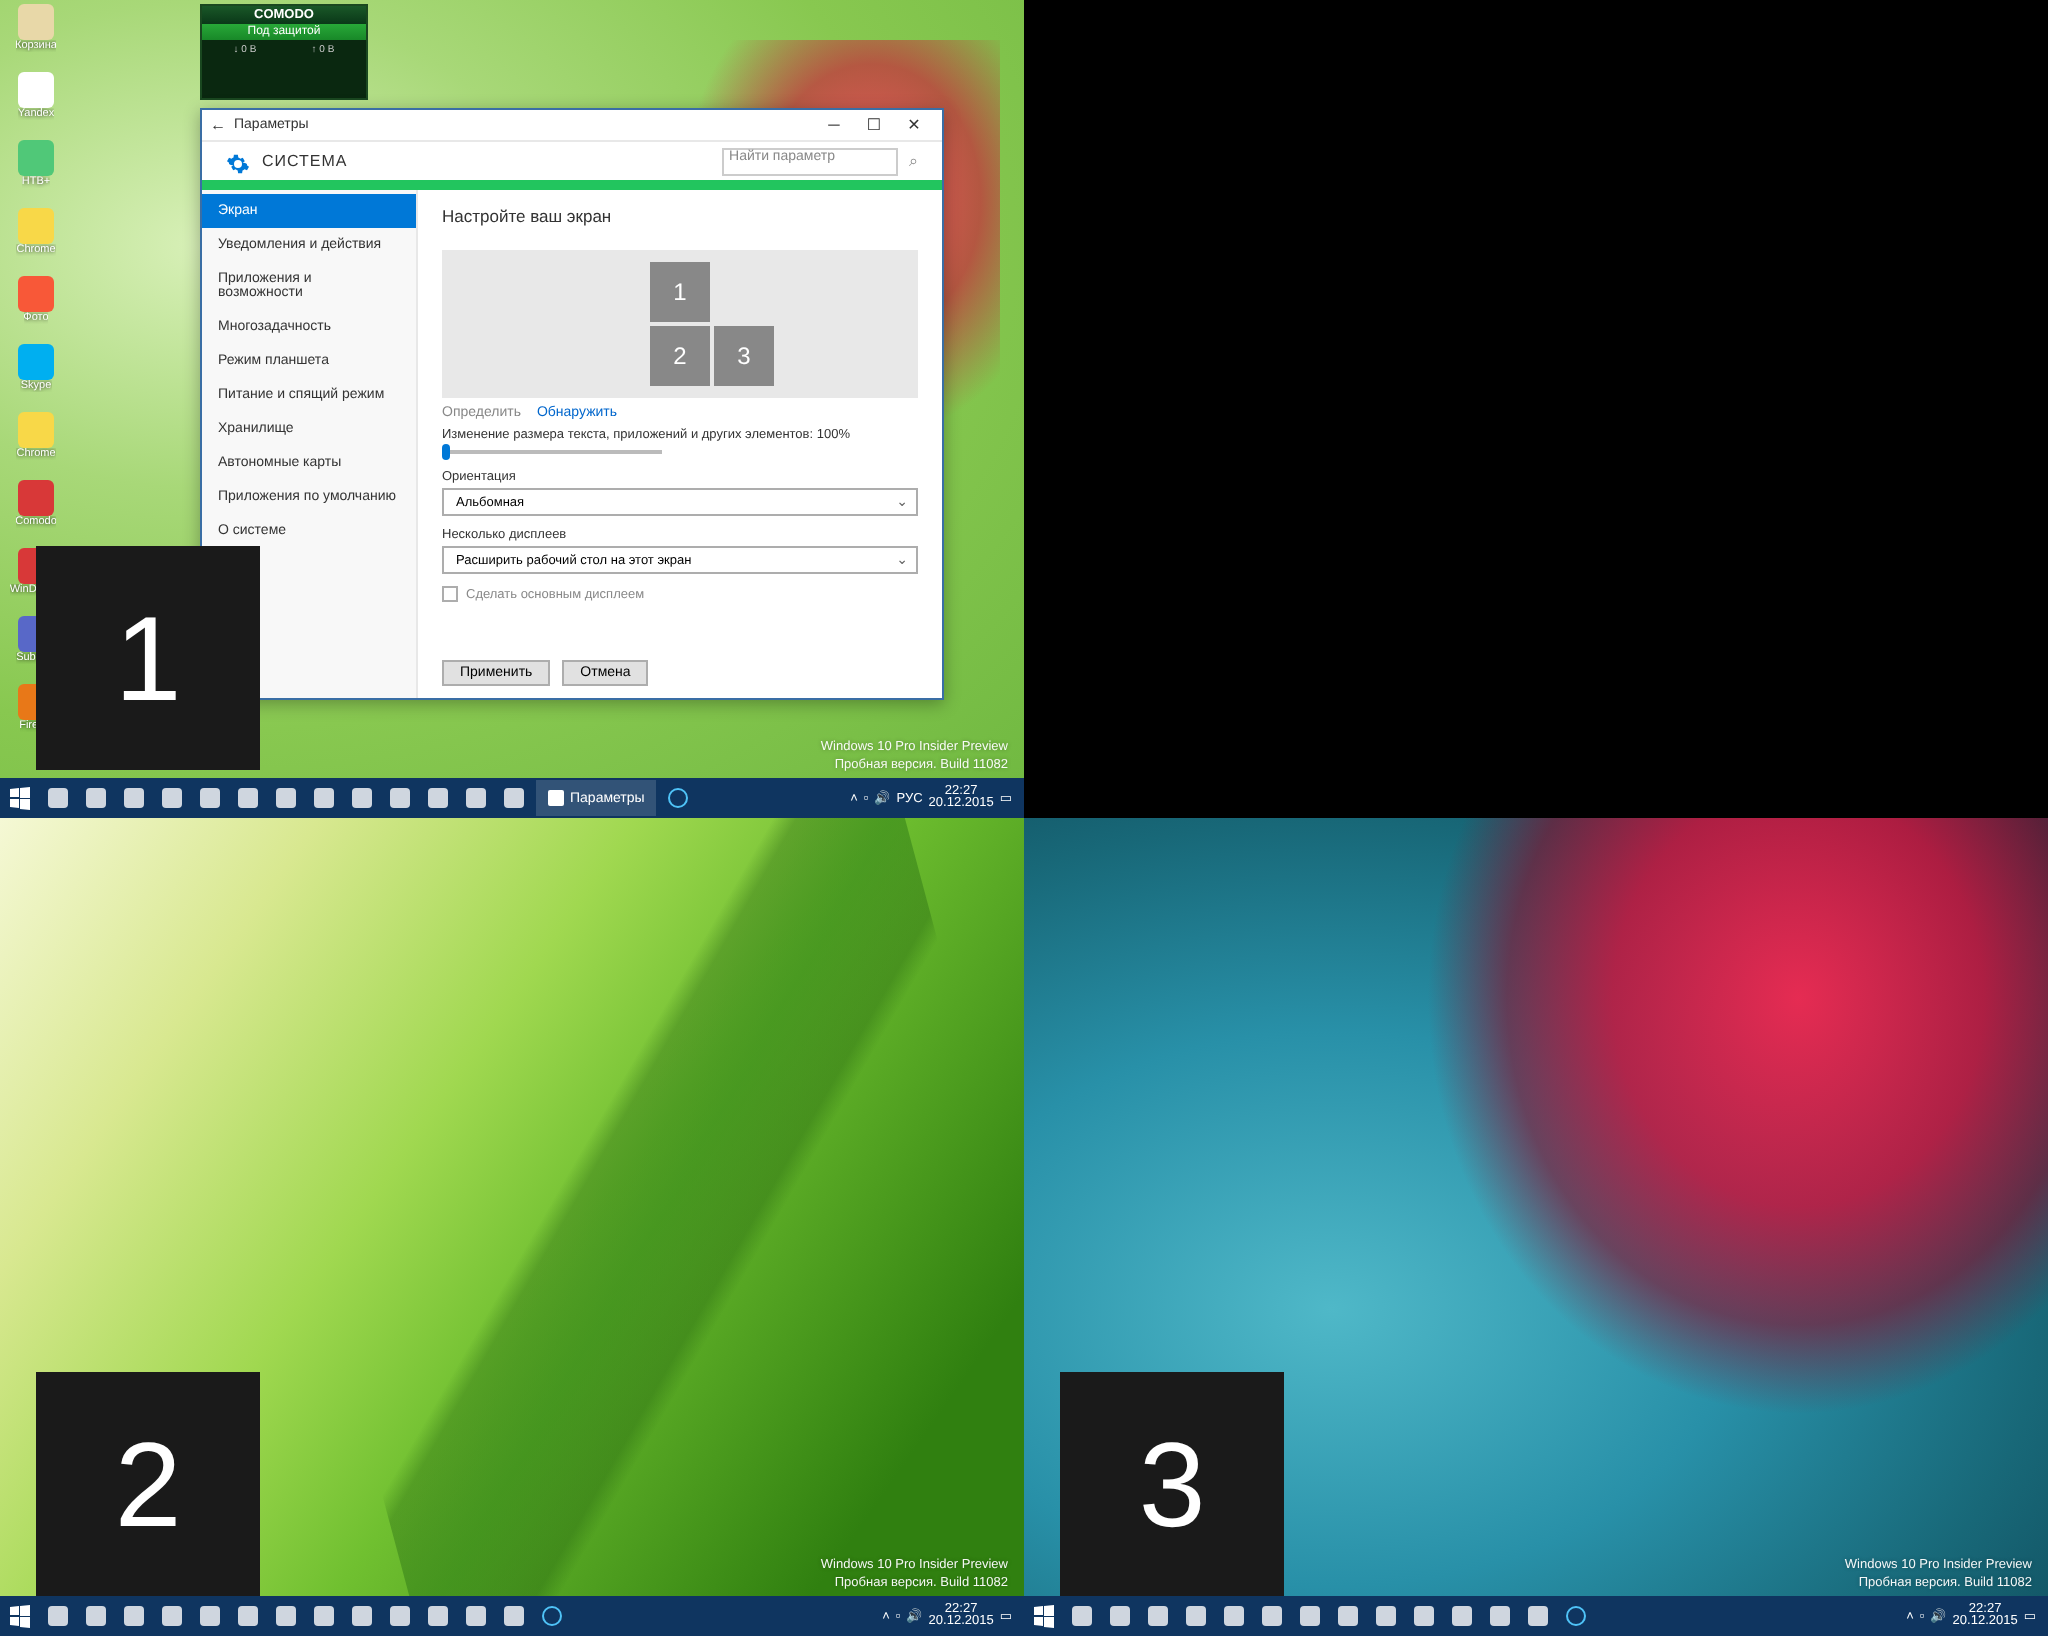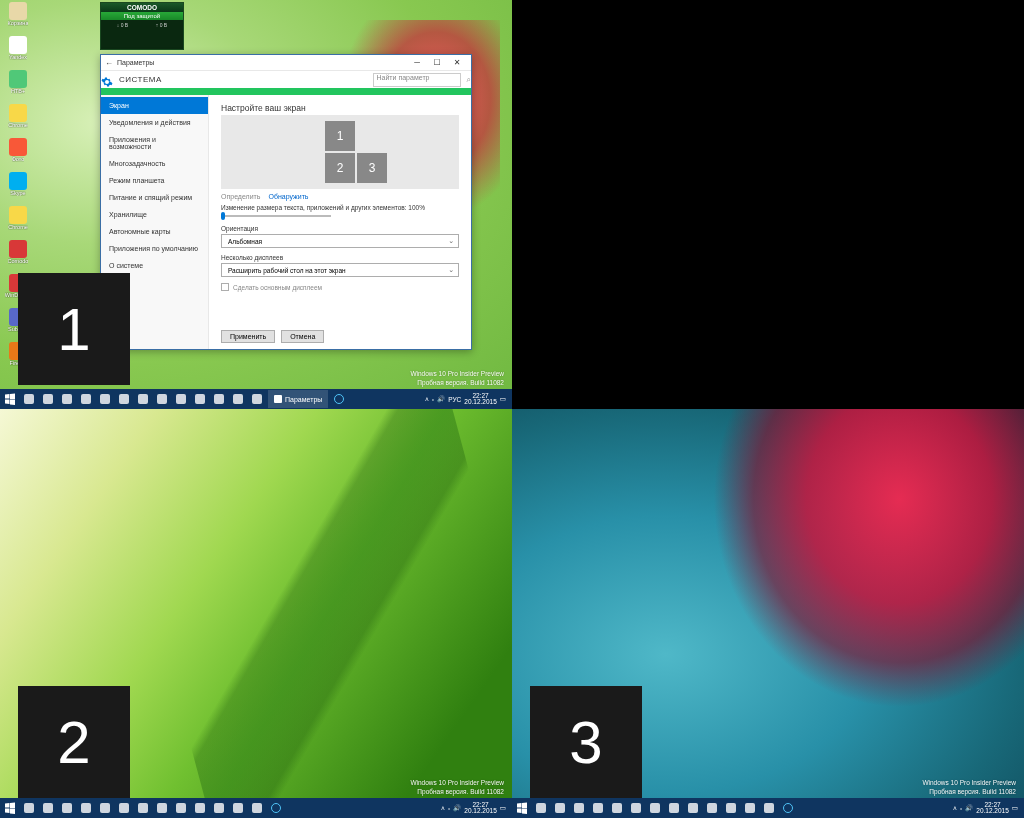--- a/index.html
+++ b/index.html
@@ -48,33 +48,33 @@
 .comodo-status { background:linear-gradient(#28a838,#188828); color:#fff; font-size:6px; text-align:center; padding:1px;}
 .comodo-body { display:flex; justify-content:space-around; padding:2px; font-size:5px; color:#ccc;}
 
 
 .settings-win { position:absolute; top:54px; left:100px; width:372px; height:296px; background:#f2f2f2; border:1px solid #3a6ea5; display:flex; flex-direction:column; box-shadow:0 2px 8px rgba(0,0,0,0.3);}
 .titlebar { height:16px; background:#fff; display:flex; align-items:center; padding:0 4px; border-bottom:1px solid #e8e8e8;}
 .titlebar .ttl { font-size:7px; color:#333; margin-left:4px;}
 .titlebar .winbtns { margin-left:auto; display:flex;}
 .titlebar .winbtn { width:20px; height:14px; display:flex; align-items:center; justify-content:center; font-size:8px; color:#333;}
 
-.win-header { height:24px; background:#fff; border-bottom:7px solid #22c55e; display:flex; align-items:center; padding:0 0; gap:6px;}
+.win-header { height:24px; background:#fff; border-bottom:5px solid #22c55e; display:flex; align-items:center; padding:0 12px; gap:6px;}
 .win-header .hdr-ico { width:12px; height:12px;}
 .win-header .hdr-ttl { font-size:8px; color:#333; font-weight:400; letter-spacing:0.5px;}
 .win-header .search { margin-left:auto; width:88px; height:14px; border:1px solid #ccc; font-size:7px; padding:0 3px; color:#888; background:#fff;}
 .win-header .srch-i { font-size:8px; color:#888;}
 
 .win-body { flex:1; display:flex; overflow:hidden;}
 .sidebar { width:108px; background:#f8f8f8; border-right:1px solid #e8e8e8; display:flex; flex-direction:column; padding-top:2px;}
 .side-item { font-size:7px; color:#333; padding:5px 8px;}
 .side-item.active { background:#0078d7; color:#fff;}
 
 .content { flex:1; background:#fff; padding:8px 12px; position:relative; overflow:hidden;}
-.content h2 { font-size:8.5px; font-weight:400; color:#333; margin-bottom:2px;}
+.content h2 { font-size:8.5px; font-weight:400; color:#333; margin-bottom:12px;}
 .display-box { background:#e8e8e8; padding:6px; display:flex; justify-content:center; margin-bottom:4px;}
 .mon-grid { display:grid; grid-template-columns:repeat(3,30px); grid-template-rows:30px 30px; gap:2px;}
 .mon { background:#888; color:#fff; display:flex; align-items:center; justify-content:center; font-size:12px; font-weight:300;}
 .mon-1 { grid-column:2; grid-row:1;}
 .mon-2 { grid-column:2; grid-row:2;}
 .mon-3 { grid-column:3; grid-row:2;}
 .links { display:flex; gap:8px; margin-bottom:4px; font-size:7px;}
 .links .l1 { color:#888;}
 .links .l2 { color:#0066cc;}
 .lbl-sm { font-size:6.5px; color:#333; margin-bottom:2px;}

